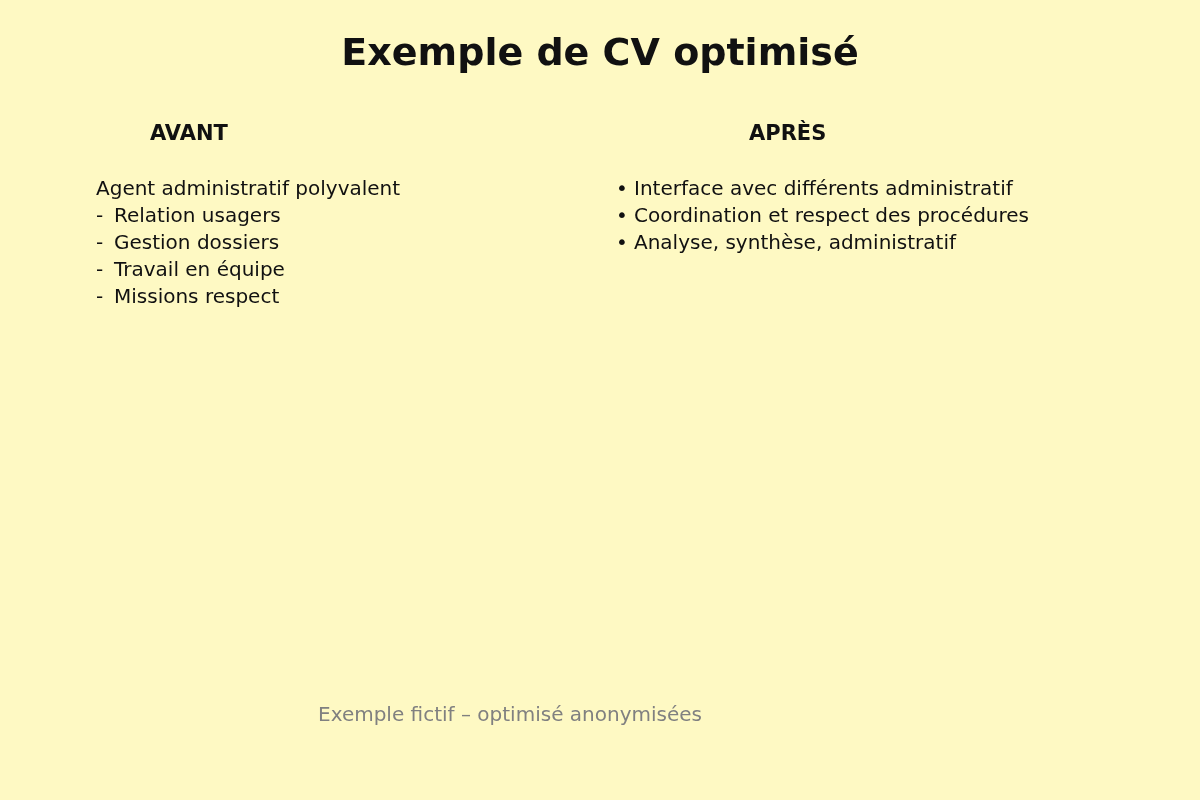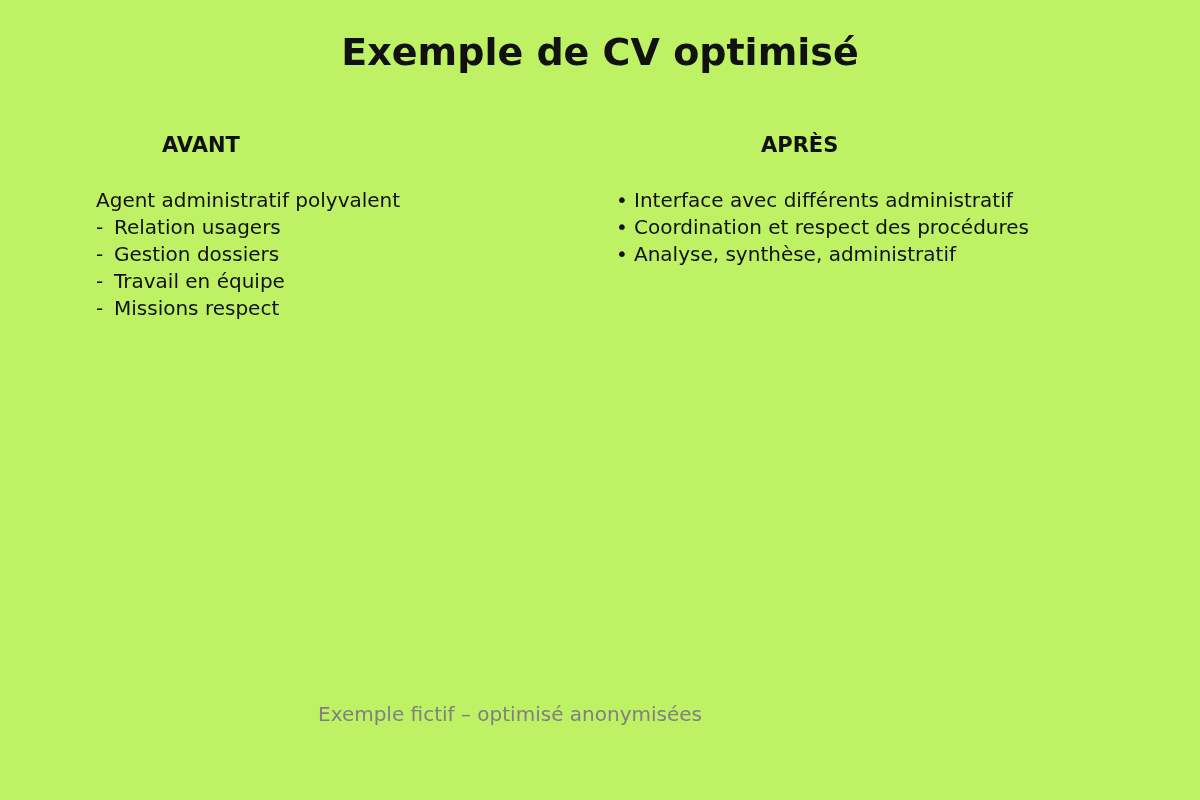--- a/index.html
+++ b/index.html
@@ -14,21 +14,21 @@
     position: relative;
     overflow: hidden;
     font-family: "DejaVu Sans", "Liberation Sans", sans-serif;
     color: #000000;
     -webkit-font-smoothing: antialiased;
   }
 
   .slide {
     position: absolute;
     inset: 0;
-    background: #bef264;
+    background: #fef9c3;
   }
 
   
   .slide-title {
     position: absolute;
     top: 28px;
     left: 0;
     width: 1200px;
     text-align: center;
     font-size: 38px;
@@ -52,21 +52,21 @@
     top: 0;
   }
   .col-before { left: 80px;  width: 470px; }
   .col-after  { left: 600px; width: 520px; }
 
   .col-heading {
     font-size: 21px;
     font-weight: bold;
     line-height: 30px;
     color: #111111;
-    margin: 12px;
+    margin: 0;
     padding: 0;
   }
   .col-before .col-heading { text-align: left; padding-left: 70px; }
   .col-after  .col-heading { text-align: left; padding-left: 149px; }
 
   .col-body {
     margin: 16px;
     padding: 0;
     list-style: none;
     margin-top: 27px;

